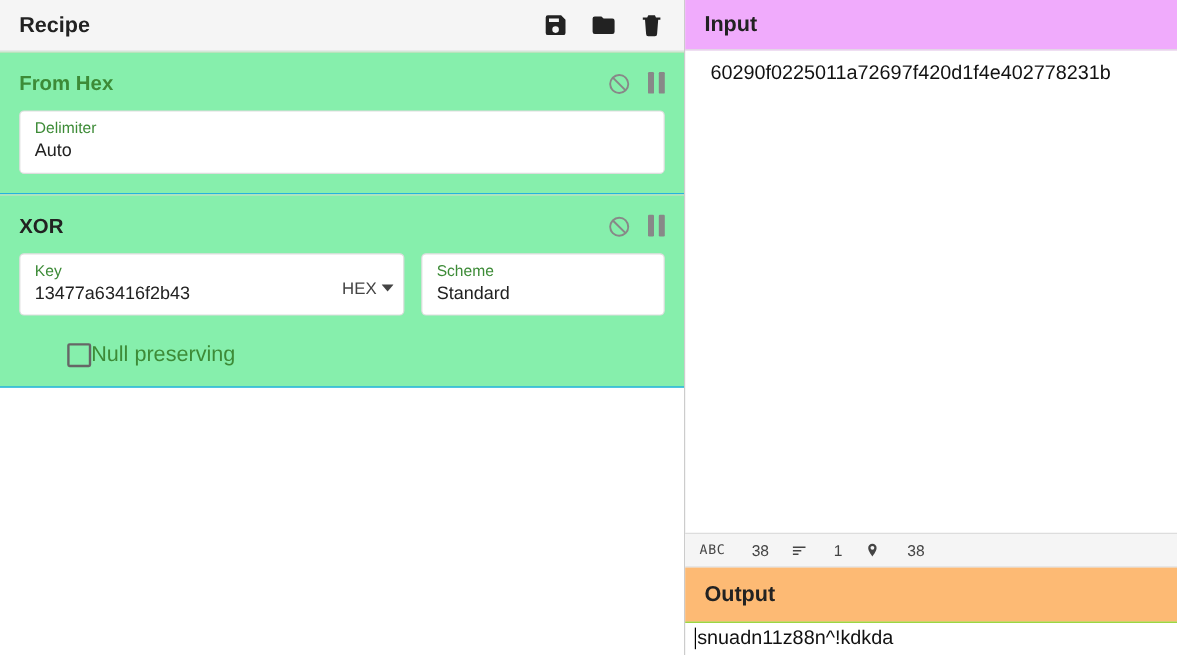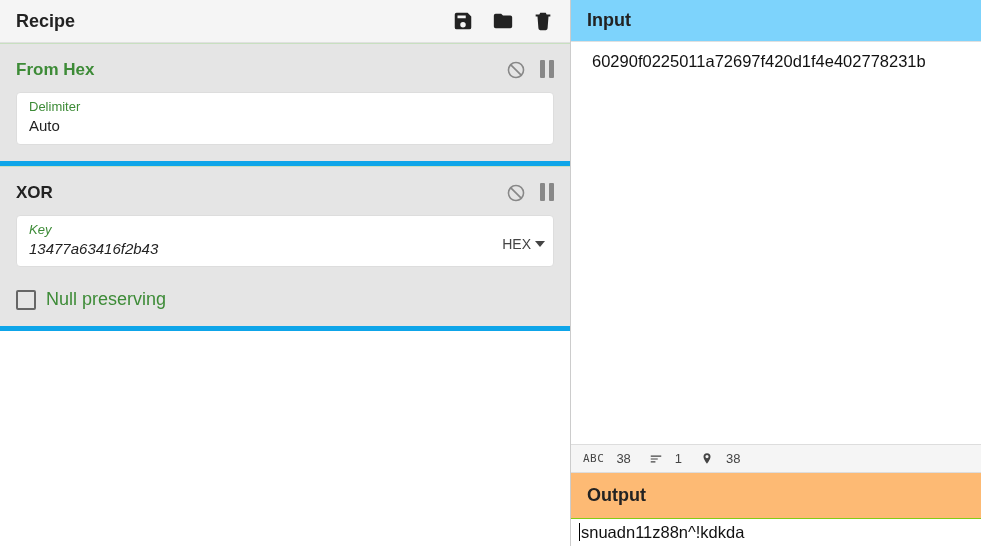--- a/index.html
+++ b/index.html
@@ -7,47 +7,47 @@
   .app { display: flex; height: 100%; }
   .left { width: 571px; border-right: 1px solid #ccc; display: flex; flex-direction: column; }
   .right { flex: 1; display: flex; flex-direction: column; }
 
   
   .panel-header { display: flex; align-items: center; justify-content: space-between; padding: 10px 16px; background: #f5f5f5; border-bottom: 1px solid #e0e0e0; }
   .panel-header .title { font-weight: 600; font-size: 18px; color: #222; }
   .header-icons { display: flex; gap: 18px; align-items: center; }
   .header-icons .icon { width: 22px; height: 22px; fill: #222; cursor: pointer; }
 
-  .operation { background: #e5e5e5; border-top: 1px solid #c8e0c0; border-bottom: 5px solid #0ea5e9; padding: 16px; }
+  .operation { background: #86efac; border-top: 1px solid #c8e0c0; border-bottom: 1px solid #0ea5e9; padding: 16px; }
   .operation:not(:first-of-type) { margin-top: 0; }
   .op-header { display: flex; justify-content: space-between; align-items: center; margin-bottom: 12px; }
   .op-title { font-weight: 600; color: #3d8b37; font-size: 17px; }
   .op-title.dark { color: #222; }
   .op-ctrls { display: flex; gap: 14px; }
   .op-ctrls svg { width: 20px; height: 20px; fill: #888; cursor: pointer; }
   .pause-bars { display: inline-flex; gap: 4px; }
   .pause-bars span { width: 5px; height: 18px; background: #888; display: inline-block; border-radius: 1px; }
 
   .inputs-row { display: flex; gap: 14px; }
   .field { background: #fff; border: 1px solid #ddd; border-radius: 4px; padding: 6px 8px 8px 12px; flex: 1; position: relative; display: flex; flex-direction: column; }
   .field .label { color: #3d8b37; font-size: 13px; margin-bottom: 2px; }
   .field .value { font-size: 15px; color: #222; line-height: 1.3; }
   .field.key { flex: 1.65; flex-direction: row; align-items: flex-start; }
-  .field.key .kv { flex: 1; font-style: italic; }
+  .field.key .kv { flex: 1; }
   .hex-dd { font-size: 14px; color: #444; margin-top: 14px; display: flex; align-items: center; gap: 4px; cursor: pointer; }
   .hex-dd svg { width: 10px; height: 10px; fill: #444; }
 
-  .checkbox-row { margin-top: 22px; display: flex; align-items: center; gap: 10px; font-size: 18px; color: #3d8b37; }
+  .checkbox-row { margin-top: 22px; display: flex; align-items: center; font-size: 18px; color: #3d8b37; margin-left: 40px; }
   .checkbox { width: 20px; height: 20px; border: 2px solid #666; border-radius: 2px; }
 
   
-  .right .panel-header { background: #7dd3fc; }
+  .right .panel-header { background: #f0abfc; }
   .io-body { flex: 1; padding: 10px 21px; font-family: "Segoe UI", Arial, sans-serif; font-size: 16.5px; color: #111; overflow-wrap: anywhere; }
   .status-bar { display: flex; align-items: center; gap: 18px; padding: 6px 12px; background: #f5f5f5; border-top: 1px solid #ddd; border-bottom: 1px solid #ddd; font-size: 13px; color: #444; }
-  .status-item { display: flex; align-items: center; gap: 12px; }
+  .status-item { display: flex; align-items: center; gap: 22px; }
   .status-item .abc { font-family: monospace; font-size: 11px; letter-spacing: 0.5px; }
   .status-item svg { width: 14px; height: 14px; fill: #444; }
   .output-header { padding: 12px 16px; font-weight: 600; font-size: 18px; color: #222; background: #fdba74; }
   .output-body { padding: 4px 8px; font-size: 16.5px; color: #111; border-top: 1px solid #84cc16; position: relative; }
   .cursor { display: inline-block; width: 1px; height: 18px; background: #000; vertical-align: text-bottom; margin-right: 1px; }
 
   .left-scroll { flex: 1; overflow-y: auto; }
 </style>
 </head>
 <body>
@@ -112,20 +112,24 @@
               <div class="label">Key</div>
               <div class="value">13477a63416f2b43</div>
             </div>
             <div class="hex-dd">
               <span>HEX</span>
               <svg viewBox="0 0 10 10">
                   <path d="M0 2 L5 8 L10 2 Z"></path>
                 </svg>
             </div>
           </div>
+          <div class="field">
+            <div class="label">Scheme</div>
+            <div class="value">Standard</div>
+          </div>
         </div>
         <div class="checkbox-row">
           <div class="checkbox"></div>
           <span>Null preserving</span>
         </div>
       </div>
     </div>
   </div>
 
   <div class="right">

